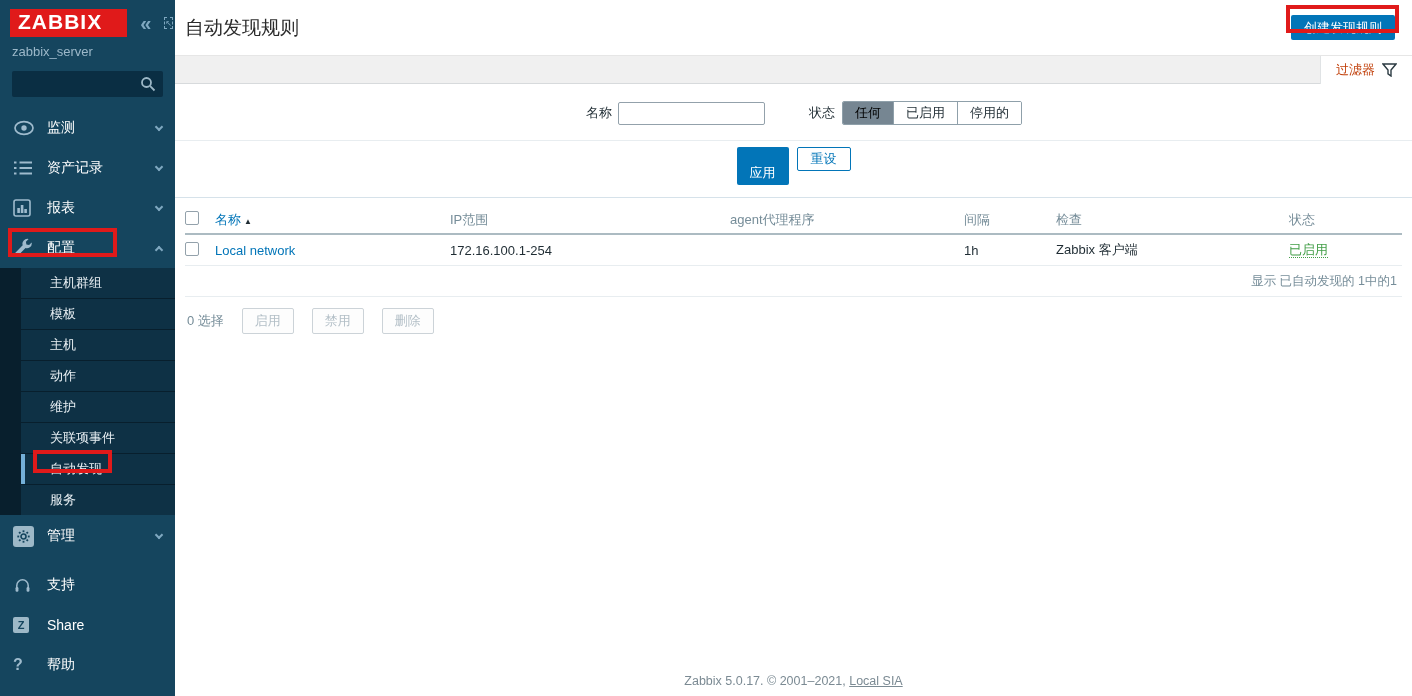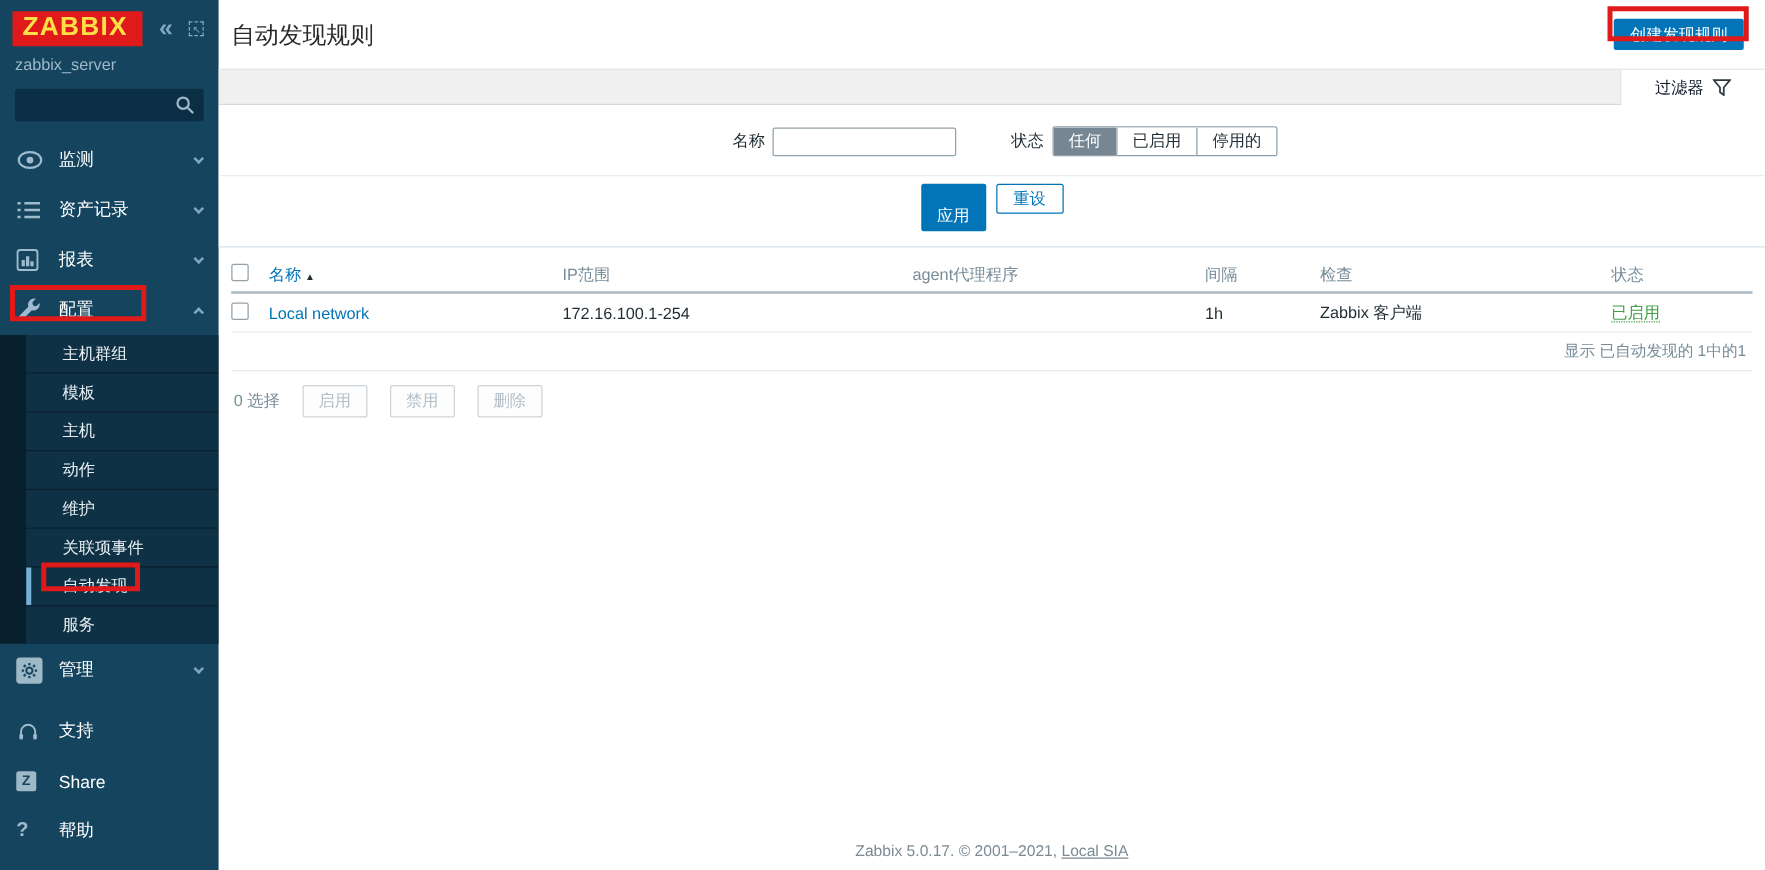--- a/index.html
+++ b/index.html
@@ -7,21 +7,21 @@
   body {
     font-family: "Liberation Sans", sans-serif;
     position: relative;
     background:#fff;
     overflow:hidden;
     color:#1f2c33;
   }
   
   .sidebar { position:absolute; left:0; top:0; width:175px; height:696px; background:#15455e; }
   .logo-row { display:flex; align-items:center; gap:13px; padding:9px 10px 0 10px; }
-  .logo { background:#e01a1a; color:#fde047; font-weight:bold; font-size:21px; letter-spacing:1px; padding:1px 12px 3px 8px; }
+  .logo { background:#e01a1a; color:#ffffff; font-weight:bold; font-size:21px; letter-spacing:1px; padding:1px 25px 3px 8px; }
   .collapse-glyph { color:#7fa8c0; font-size:20px; font-weight:bold; line-height:1; }
   .expand-box { width:12px; height:12px; border:1px dashed #7fa8c0; color:#7fa8c0; font-size:8px; line-height:11px; text-align:center; }
   .server-name { color:#9cb8c9; font-size:13px; margin:7px 0 0 12px; }
   .search-box { margin:12px 12px 0 12px; height:26px; background:#0a2e43; border-radius:2px;
     display:flex; align-items:center; justify-content:flex-end; padding-right:7px; }
   .nav { margin-top:11px; }
   .nav-item { height:40px; display:flex; align-items:center; padding:0 13px 0 13px; cursor:pointer; }
   .nav-icon { width:26px; display:flex; align-items:center; }
   .nav-label { flex:1; color:#fff; font-size:14px; margin-left:8px; }
   .chev { width:6px; height:6px; border:solid #7fa8c0; border-width:0 2px 2px 0; display:inline-block; }
@@ -38,33 +38,33 @@
   .z-badge { width:16px; height:16px; background:#9db8c7; color:#15455e; font-size:11px; font-weight:bold;
     border-radius:2px; display:flex; align-items:center; justify-content:center; }
   .q-glyph { color:#9fbbcd; font-size:16px; font-weight:bold; }
   
   .main { position:absolute; left:175px; top:0; width:1237px; height:696px; background:#fff; }
   .page-header { height:55px; display:flex; align-items:center; padding:0 10px; }
   .page-title { font-size:19px; color:#2b2b2b; font-weight:normal; }
   .create-btn { margin-left:auto; margin-right:7px; height:25px; background:#0275b8; color:#fff; border:none;
     font-size:13px; padding:0 13px; border-radius:2px; cursor:pointer; font-family:inherit; }
   .tab-strip { height:29px; background:#f0f0f0; border-top:1px solid #e6e6e6; border-bottom:1px solid #d7dadc; position:relative; }
-  .filter-tab { position:absolute; right:0; top:0; bottom:-1px; width:116px; background:#fff;
-    display:flex; align-items:center; justify-content:center; gap:7px; font-size:13px; color:#0f172a;
+  .filter-tab { position:absolute; right:0; top:0; bottom:-1px; width:92px; background:#fff;
+    display:flex; align-items:center; justify-content:center; gap:7px; font-size:13px; color:#c2410c;
     border-left:1px solid #e0e3e5; cursor:pointer; }
   .filter-panel { background:#fff; border-bottom:1px solid #d6e2ea; padding:17px 0 12px 0; }
   .filter-row { display:flex; align-items:center; margin-left:411px; height:24px; }
   .field-label { font-size:13px; color:#1f2c33; }
   .name-input { margin-left:6px; width:147px; height:23px; border:1px solid #93a1ab; border-radius:2px;
     font-size:13px; padding:0 5px; font-family:inherit; }
   .status-label { margin-left:44px; }
   .segmented { display:inline-flex; margin-left:7px; border:1px solid #8fa0aa; border-radius:2px; overflow:hidden; height:24px; }
   .segment { font-size:13px; line-height:22px; padding:0 12px; background:#fff; color:#1f2c33; cursor:pointer; }
   .segment + .segment { border-left:1px solid #8fa0aa; }
-  .segment.selected { background:#768692; color:#ffffff; }
+  .segment.selected { background:#768692; color:#000000; }
   .filter-divider { border-top:1px solid #e8edf0; margin-top:15px; }
   .filter-buttons { display:flex; justify-content:center; gap:8px; margin-top:6px; }
   .btn-apply { height:38px; padding:17px 13px; background:#0275b8; color:#fff; border:none; border-radius:2px;
     font-size:13px; cursor:pointer; font-family:inherit; }
   .btn-reset { height:24px; padding:0 13px; background:#fff; color:#0275b8; border:1px solid #0275b8;
     border-radius:2px; font-size:13px; cursor:pointer; font-family:inherit; }
   
   .data-table { margin:8px 10px 0 10px; }
   .t-row { display:grid; grid-template-columns:30px 235px 280px 234px 92px 233px 1fr; align-items:center; }
   .t-head { height:29px; border-bottom:2px solid #acbbc2; }

